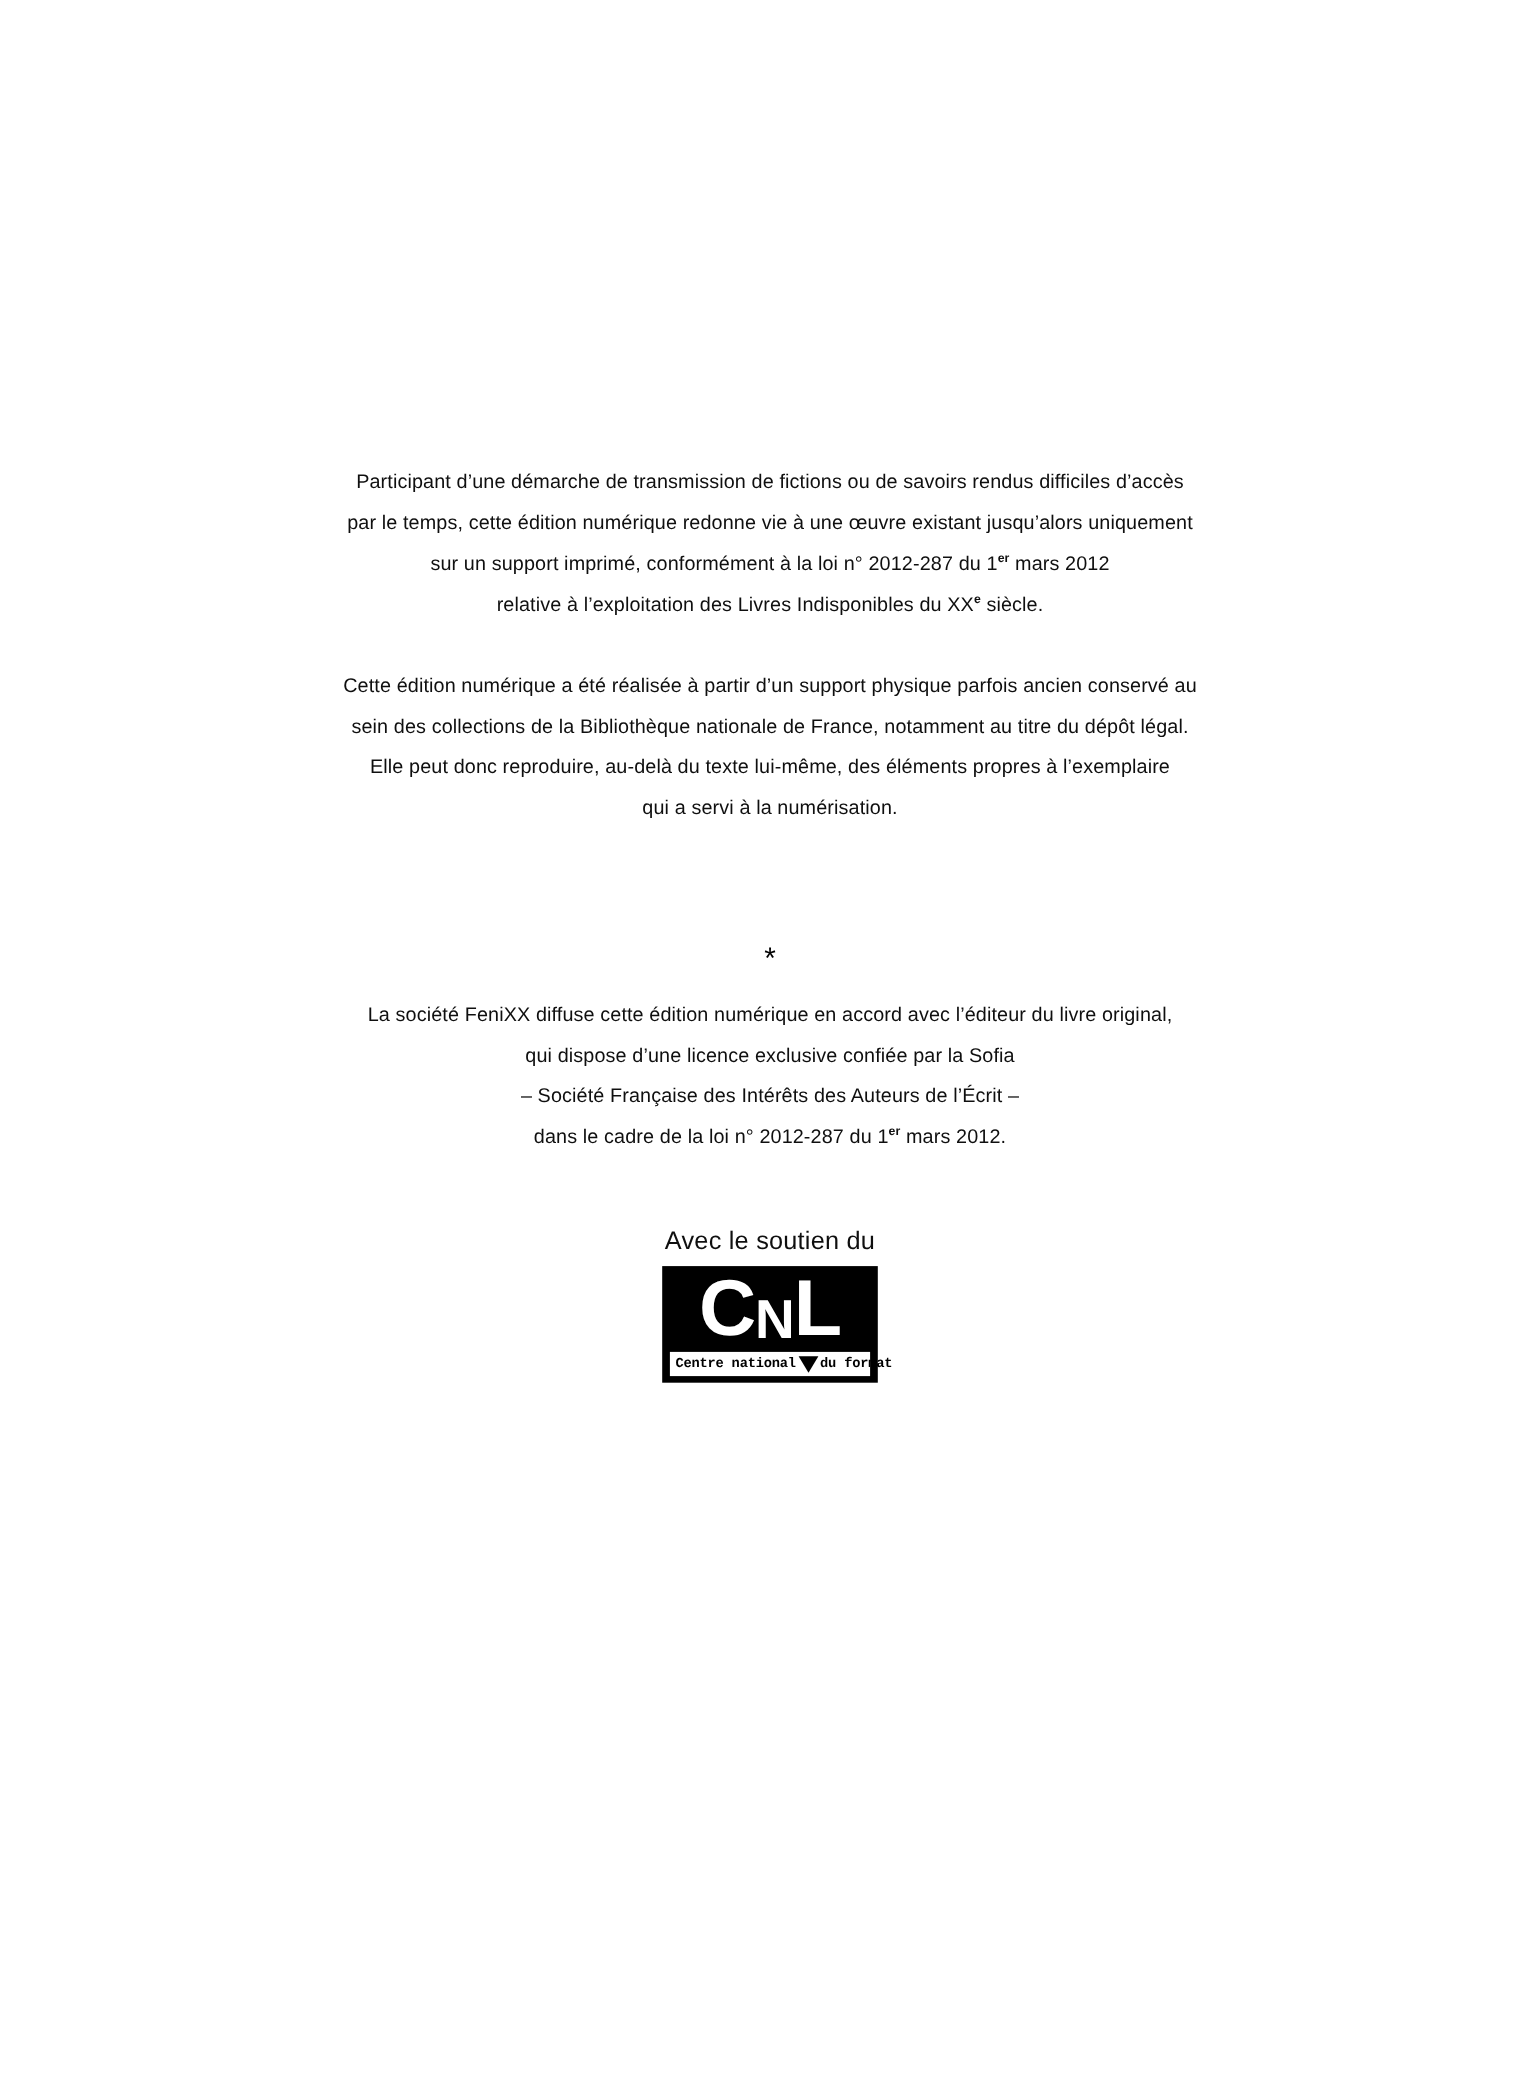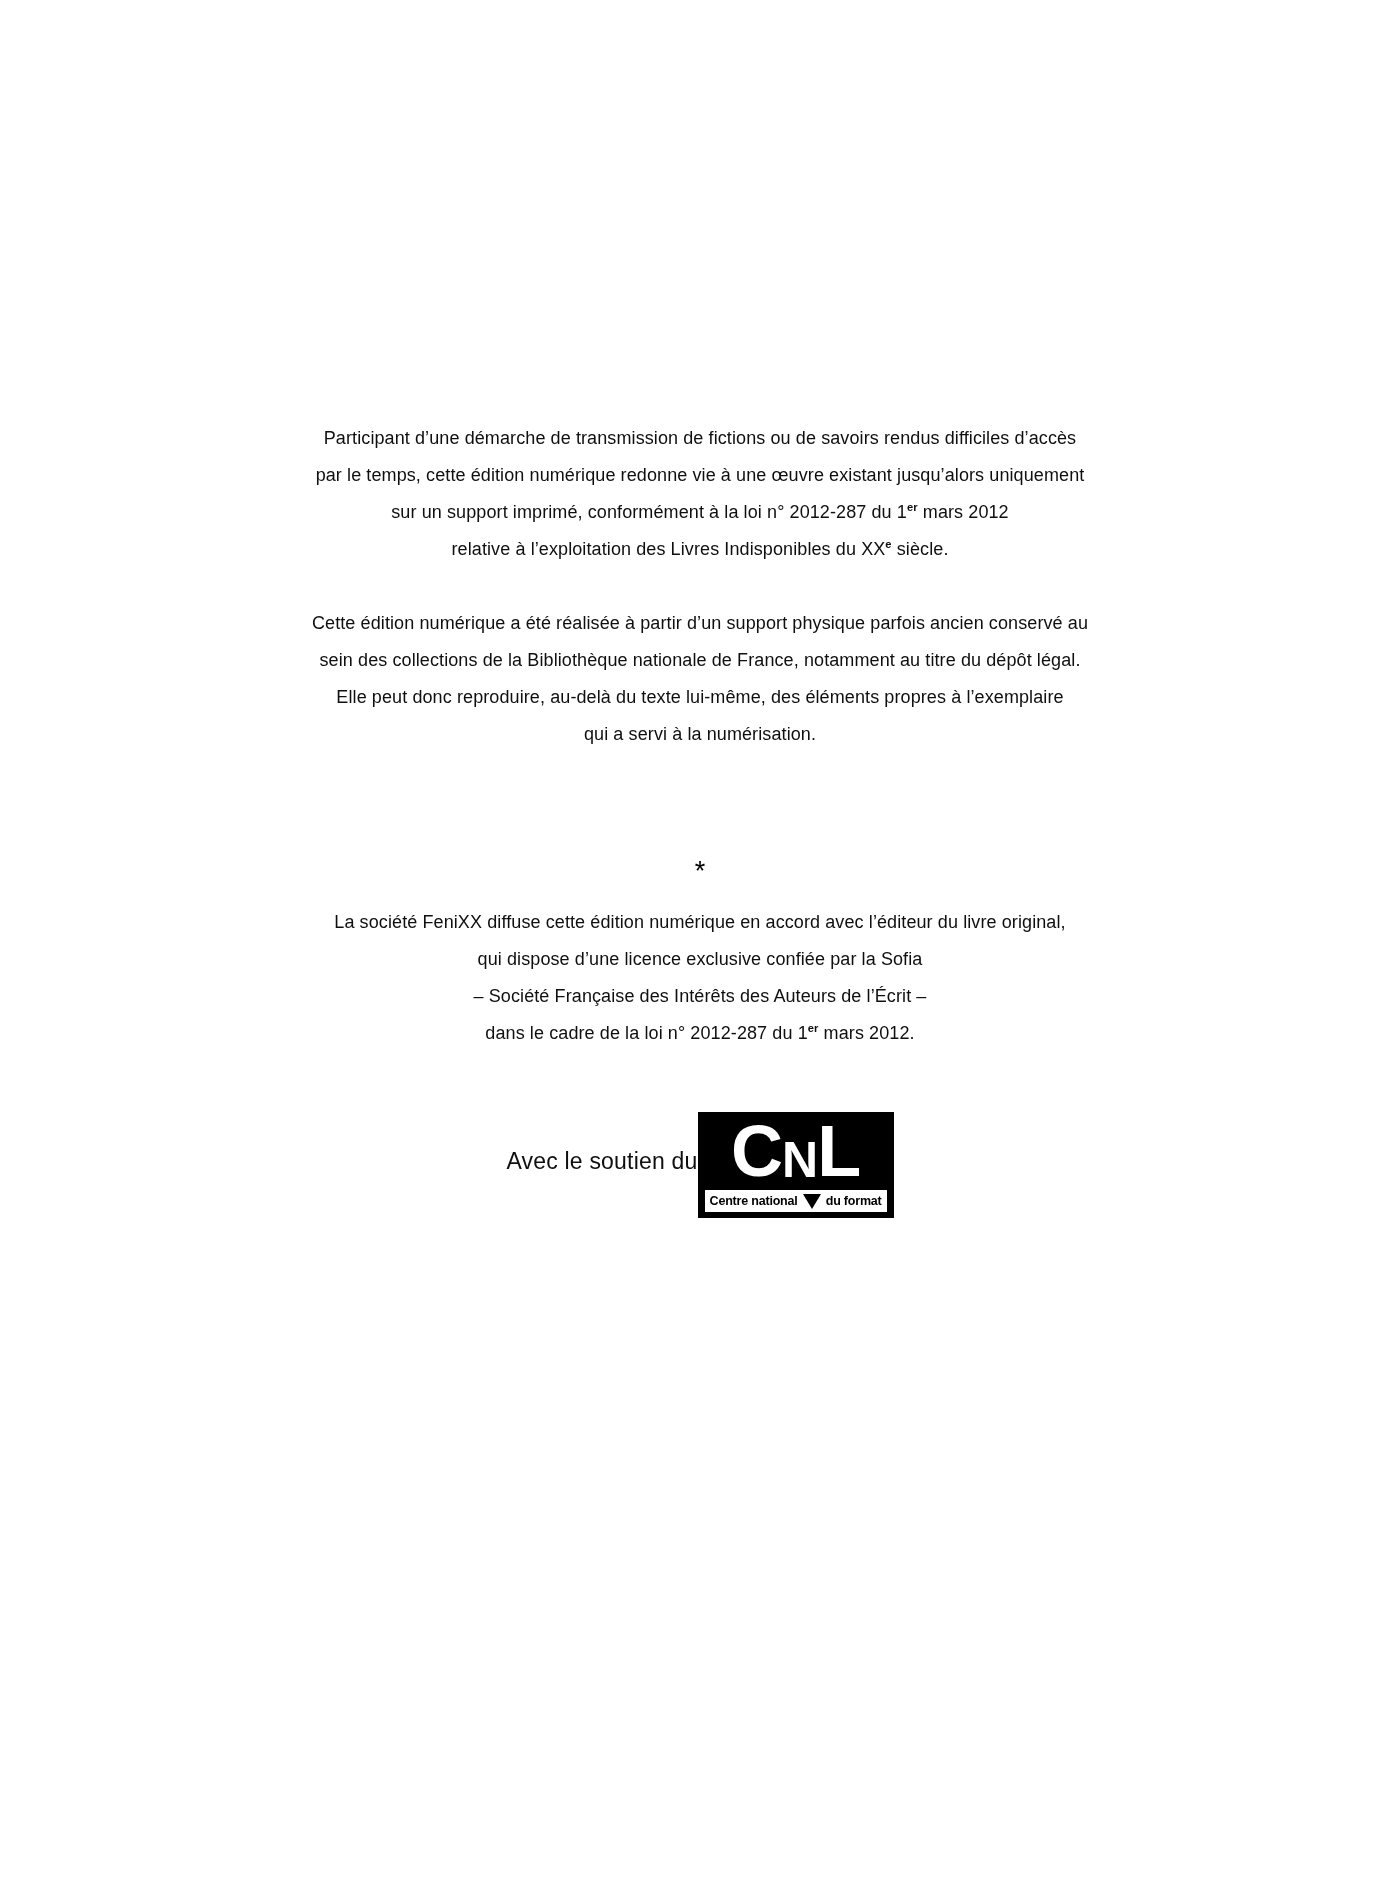--- a/index.html
+++ b/index.html
@@ -54,21 +54,21 @@
   }
   sup {
     font-size: 0.62em;
     vertical-align: super;
     line-height: 0;
     font-weight: bold;
   }
   .logo-block {
     margin-top: 60px;
     display: flex;
-    flex-direction: row;
+    flex-direction: column;
     align-items: center;
   }
   .logo-caption {
     font-size: 23px;
     line-height: 30px;
     color: #0f0f0f;
     margin-bottom: 9px;
     letter-spacing: 0.2px;
   }
   
@@ -104,23 +104,23 @@
   .cnl-letters .l-g { font-size: 72px; }
   .cnl-strip {
     position: absolute;
     left: 7px;
     right: 7px;
     bottom: 6px;
     height: 22px;
     background: #ffffff;
     display: flex;
     align-items: center;
-    justify-content: space-between;
     padding: 0 5px;
     box-sizing: border-box;
+    font-family: Liberation Mono, monospace;
   }
   .cnl-strip span {
     color: #000000;
     font-size: 12.5px;
     font-weight: bold;
     letter-spacing: -0.2px;
     line-height: 22px;
     white-space: nowrap;
   }
   .cnl-tick {

